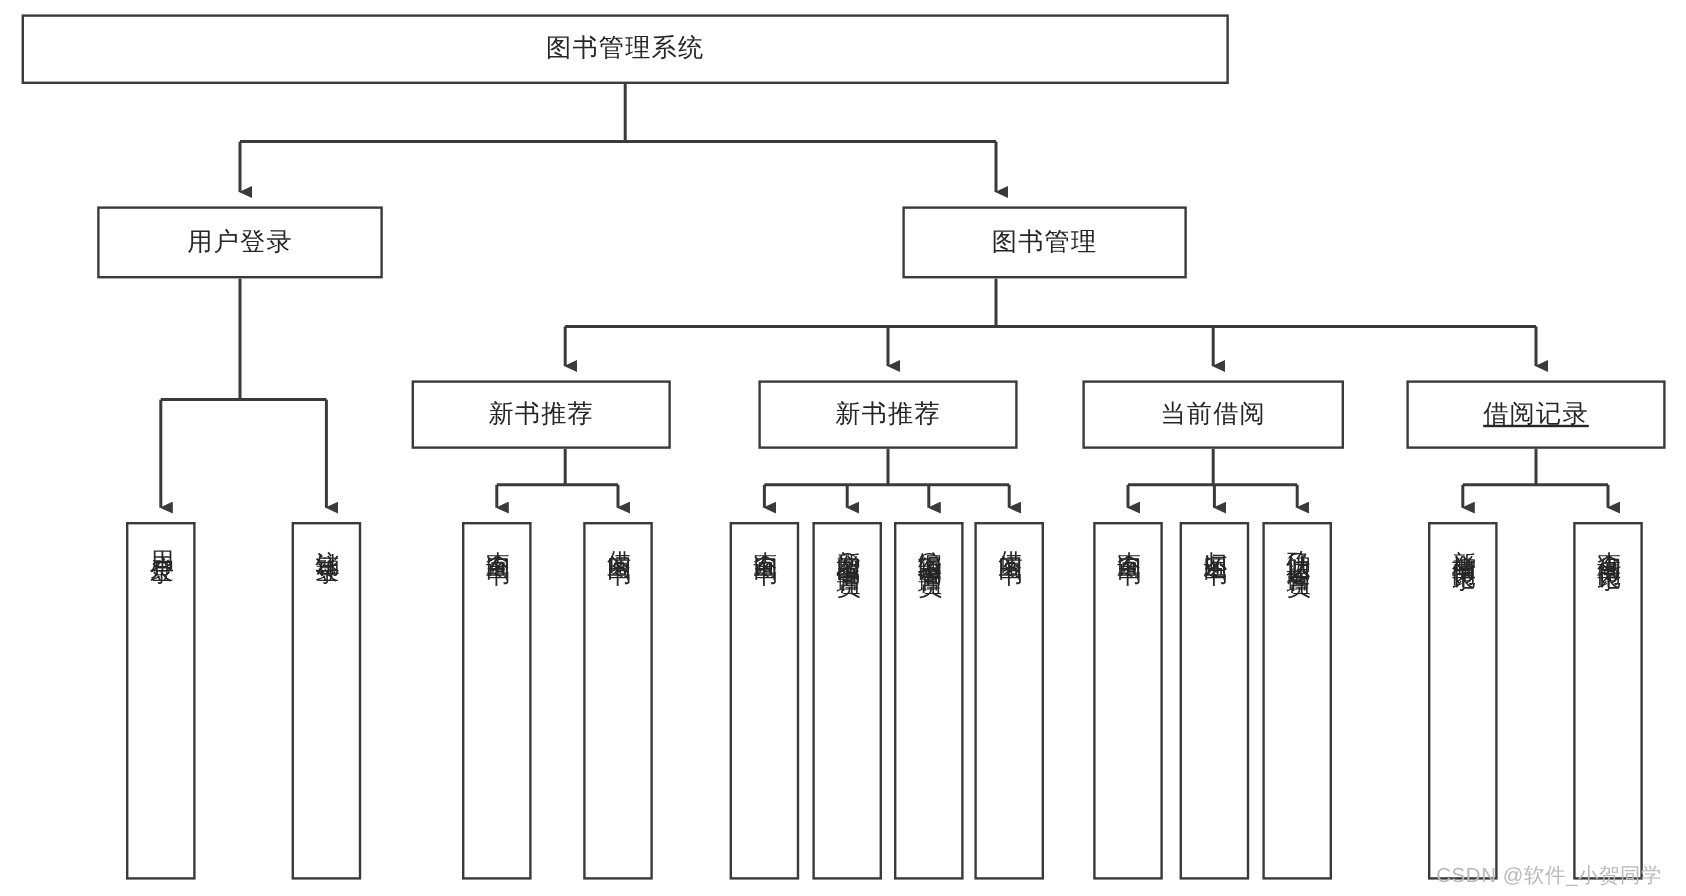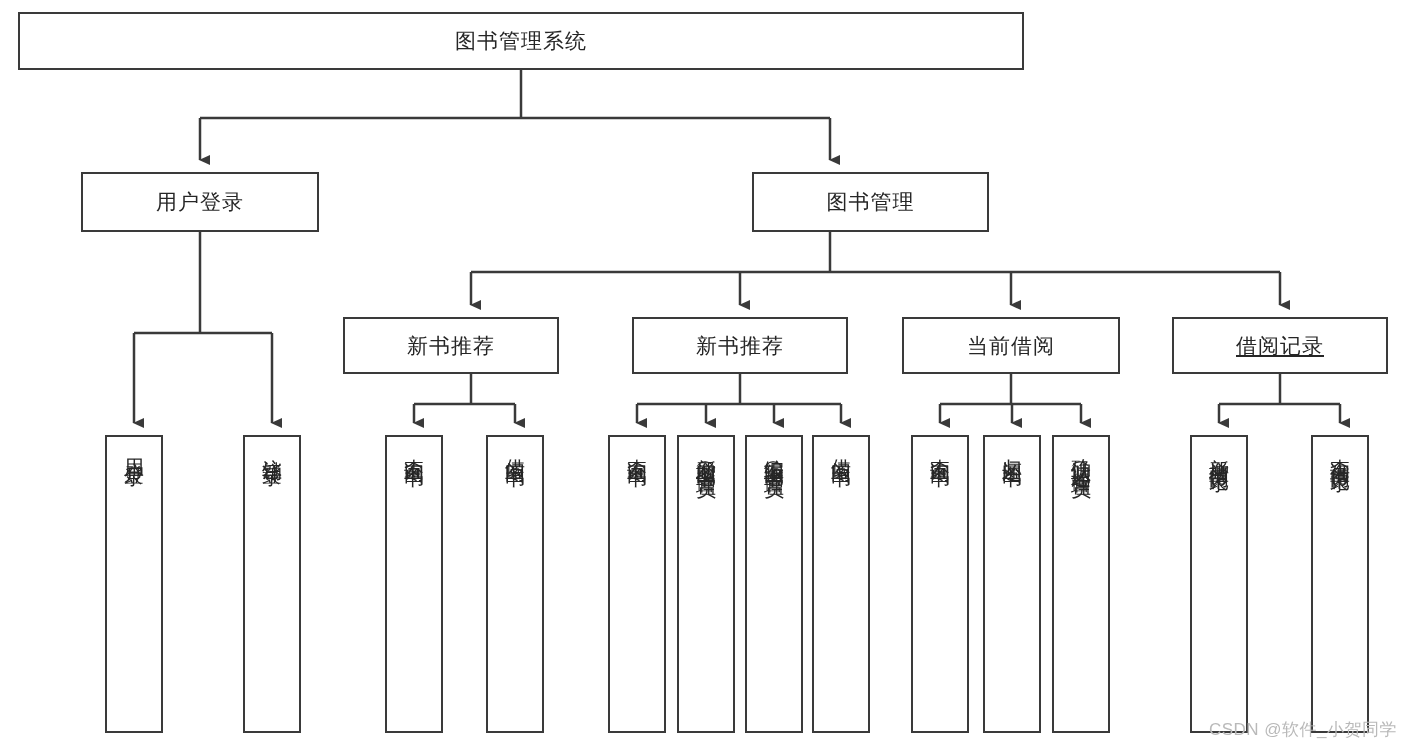--- a/index.html
+++ b/index.html
@@ -54,21 +54,21 @@
     writing-mode: vertical-rl;
     text-orientation: upright;
     font-size: 20px;
     letter-spacing: 3px;
     line-height: 1.05;
     color: #262626;
     display: block;
   }
   .watermark {
     position: absolute;
-    right: 8px;
+    right: 20px;
     bottom: 6px;
     font-size: 17px;
     color: #b9b9b9;
     white-space: nowrap;
     letter-spacing: 0.5px;
   }
 </style>
 </head>
 <body>
 

